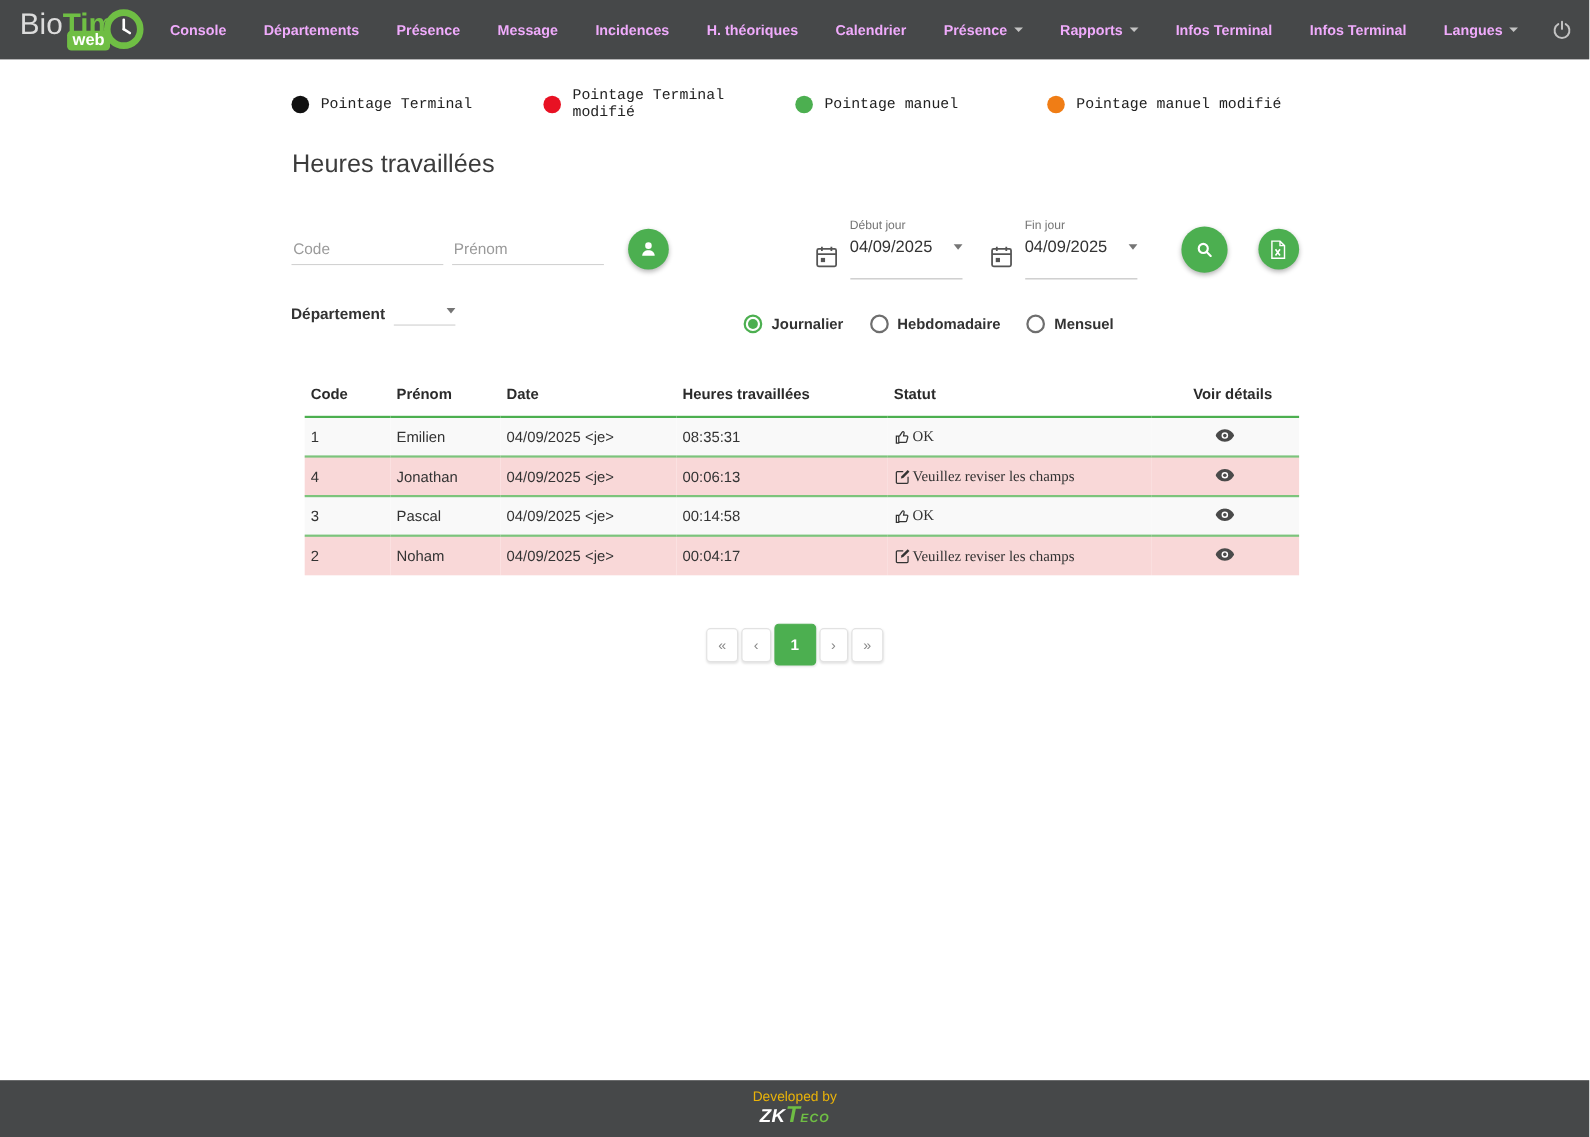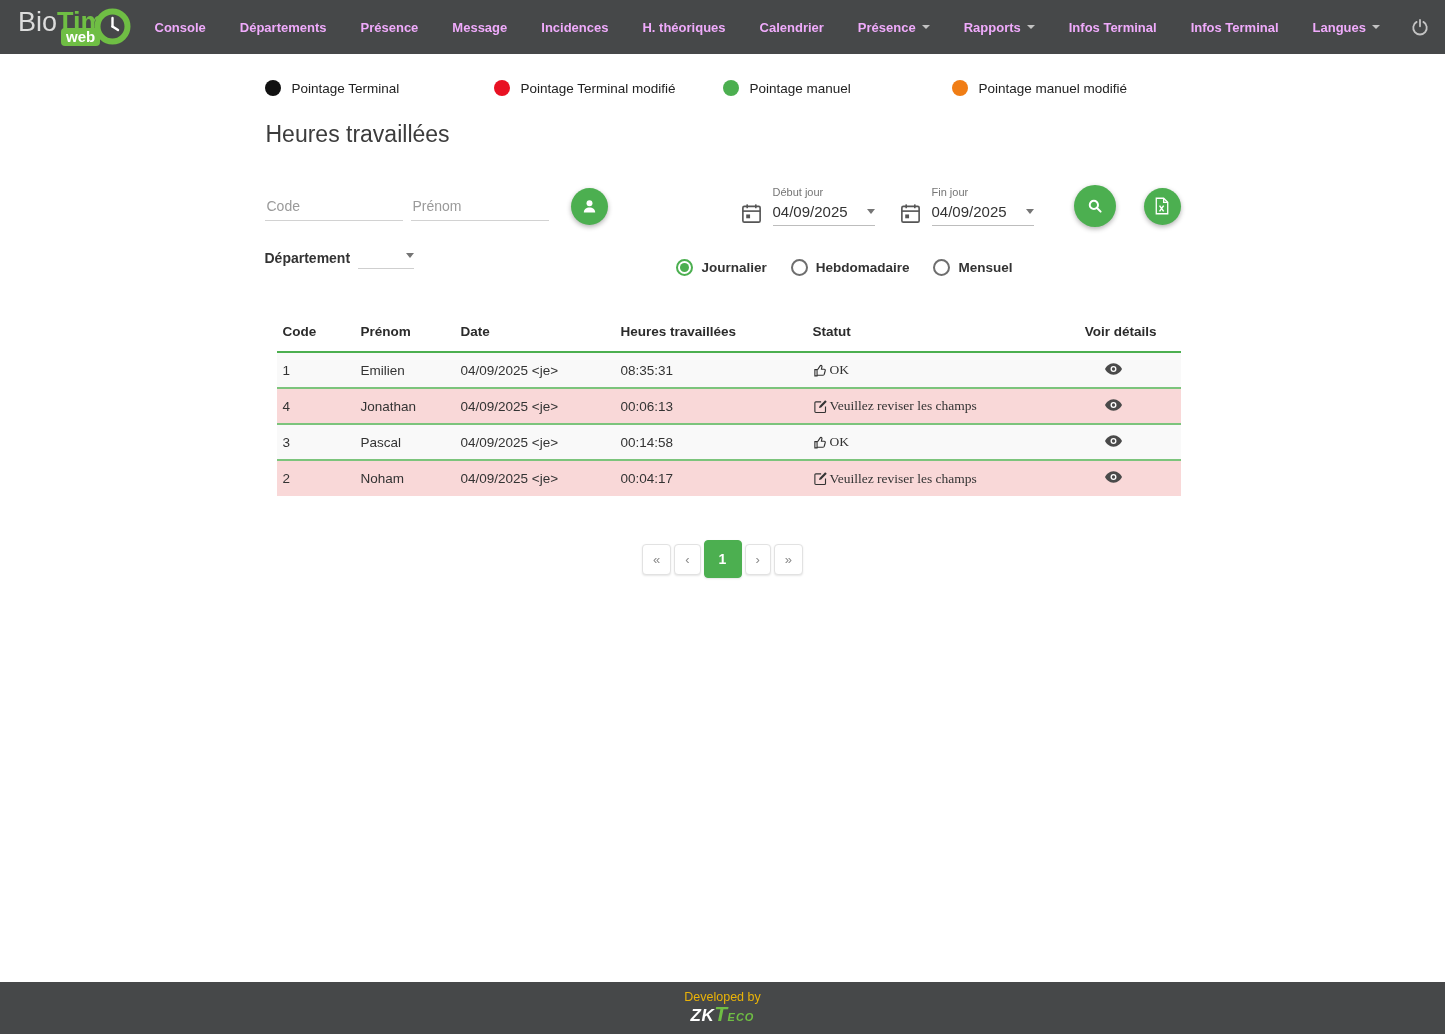--- a/index.html
+++ b/index.html
@@ -31,21 +31,21 @@
     cursor:pointer; white-space:nowrap; display:flex; align-items:center;
   }
   .caret {
     display:inline-block; width:0; height:0; margin-left:6px;
     border-left:4px solid transparent; border-right:4px solid transparent;
     border-top:4px solid #c3c3c3;
   }
   .power-btn { margin-left:14px; cursor:pointer; display:flex; align-items:center; }
 
   
-  .legend-row { width:916px; margin:26px auto 0; display:flex; }
+  .legend-row { width:916px; margin:26px auto 0; display:flex;font-family:Liberation Mono, monospace; }
   .legend-item { flex:1; display:flex; align-items:center; gap:11px; font-size:13.5px; color:#222; }
   .legend-dot { width:16px; height:16px; border-radius:50%; flex-shrink:0; }
 
   
   .content { width:916px; margin:0 auto; }
   .page-title { font-size:23px; font-weight:400; color:#3c3c3c; margin:25px 0 0 1px; }
 
   .filters { display:flex; align-items:center; margin-top:37px; }
   .underline-input {
     border:none; border-bottom:1px solid #d2d2d2; width:138px; font-size:14px;
@@ -60,21 +60,21 @@
   .btn-person { width:37px; height:37px; margin-left:14px; }
   .btn-search { width:42px; height:42px; margin-left:16px; }
   .btn-excel { width:37px; height:37px; margin-left:28px; }
 
   .date-zone { display:flex; align-items:center; margin-left:auto; }
   .cal-icon { margin-right:10px; margin-top:14px; cursor:pointer; }
   .date-field { width:102px; margin-right:24px; cursor:pointer; }
   .date-label { font-size:11px; color:#757575; margin-bottom:5px; }
   .date-value {
     font-size:15px; color:#333; border-bottom:1px solid #bdbdbd;
-    padding-bottom:5px; display:flex; justify-content:space-between; align-items:center;
+    padding-bottom:20px; display:flex; justify-content:space-between; align-items:center;
   }
   .caret-gray {
     display:inline-block; width:0; height:0;
     border-left:4.5px solid transparent; border-right:4.5px solid transparent;
     border-top:5px solid #757575;
   }
 
   .dept-row { display:flex; align-items:flex-start; margin-top:20px; }
   .dept-label { font-size:14px; font-weight:700; color:#333; padding-top:3px; }
   .dept-select {

